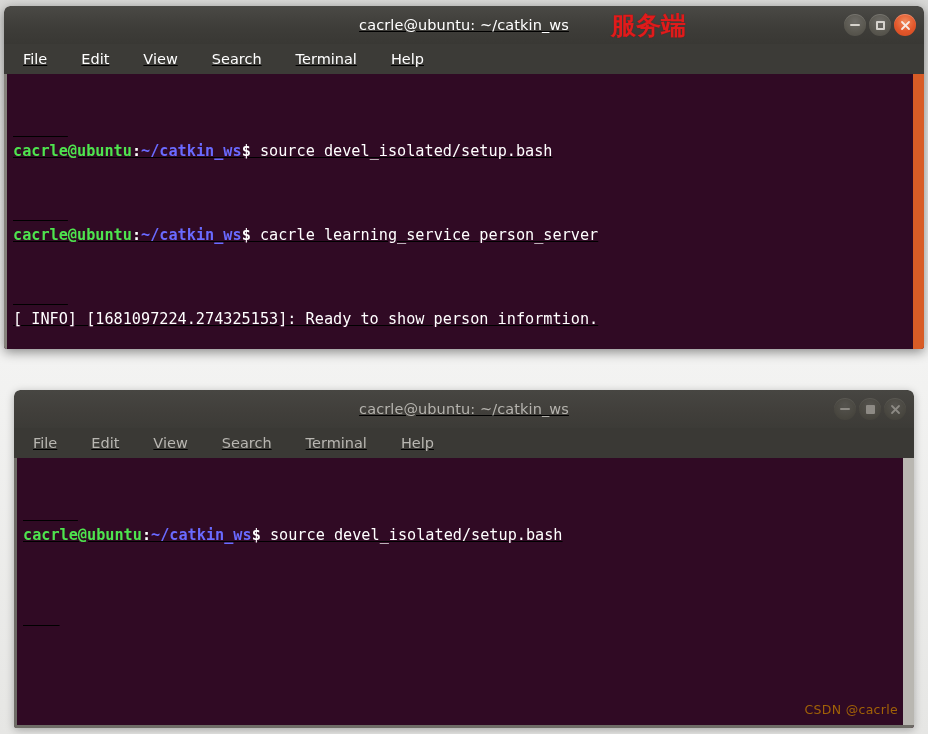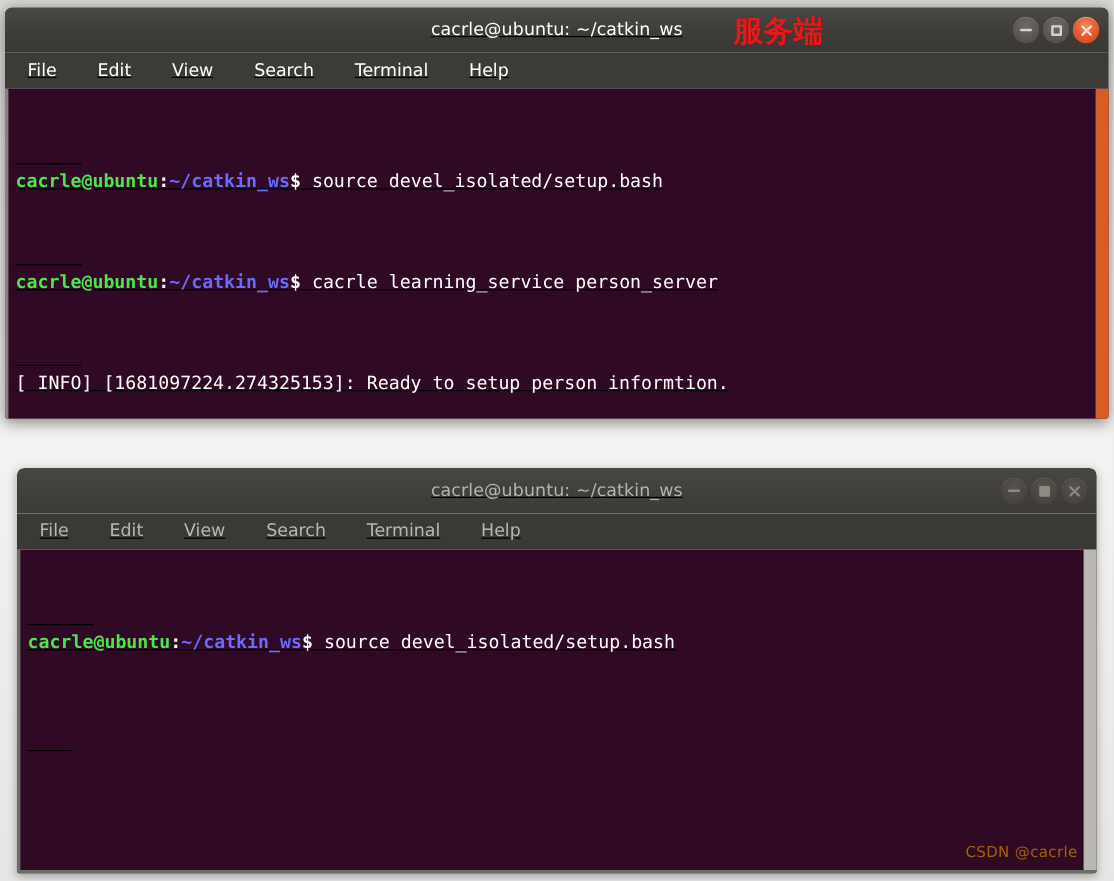--- a/index.html
+++ b/index.html
@@ -255,21 +255,21 @@
     <span class="menu-item">Help</span>
   </div>
 
   <div class="term-wrap">
     <div class="term-screen">
 
       <div><span class="c-user">cacrle@ubuntu</span><span class="c-sym">:</span><span class="c-path">~/catkin_ws</span><span class="c-sym">$ </span><span class="c-plain">source devel_isolated/setup.bash</span></div>
 
       <div><span class="c-user">cacrle@ubuntu</span><span class="c-sym">:</span><span class="c-path">~/catkin_ws</span><span class="c-sym">$ </span><span class="c-plain">cacrle learning_service person_server</span></div>
 
-      <div><span class="c-plain">[ INFO] [1681097224.274325153]: Ready to setup person informtion.</span></div>
+      <div><span class="c-plain">[ INFO] [1681097224.274325153]: Ready to show person informtion.</span></div>
 
       
 
     </div>
     <div class="scrollbar"></div>
   </div>
 </div>
 
 <div class="window unfocused">
 

